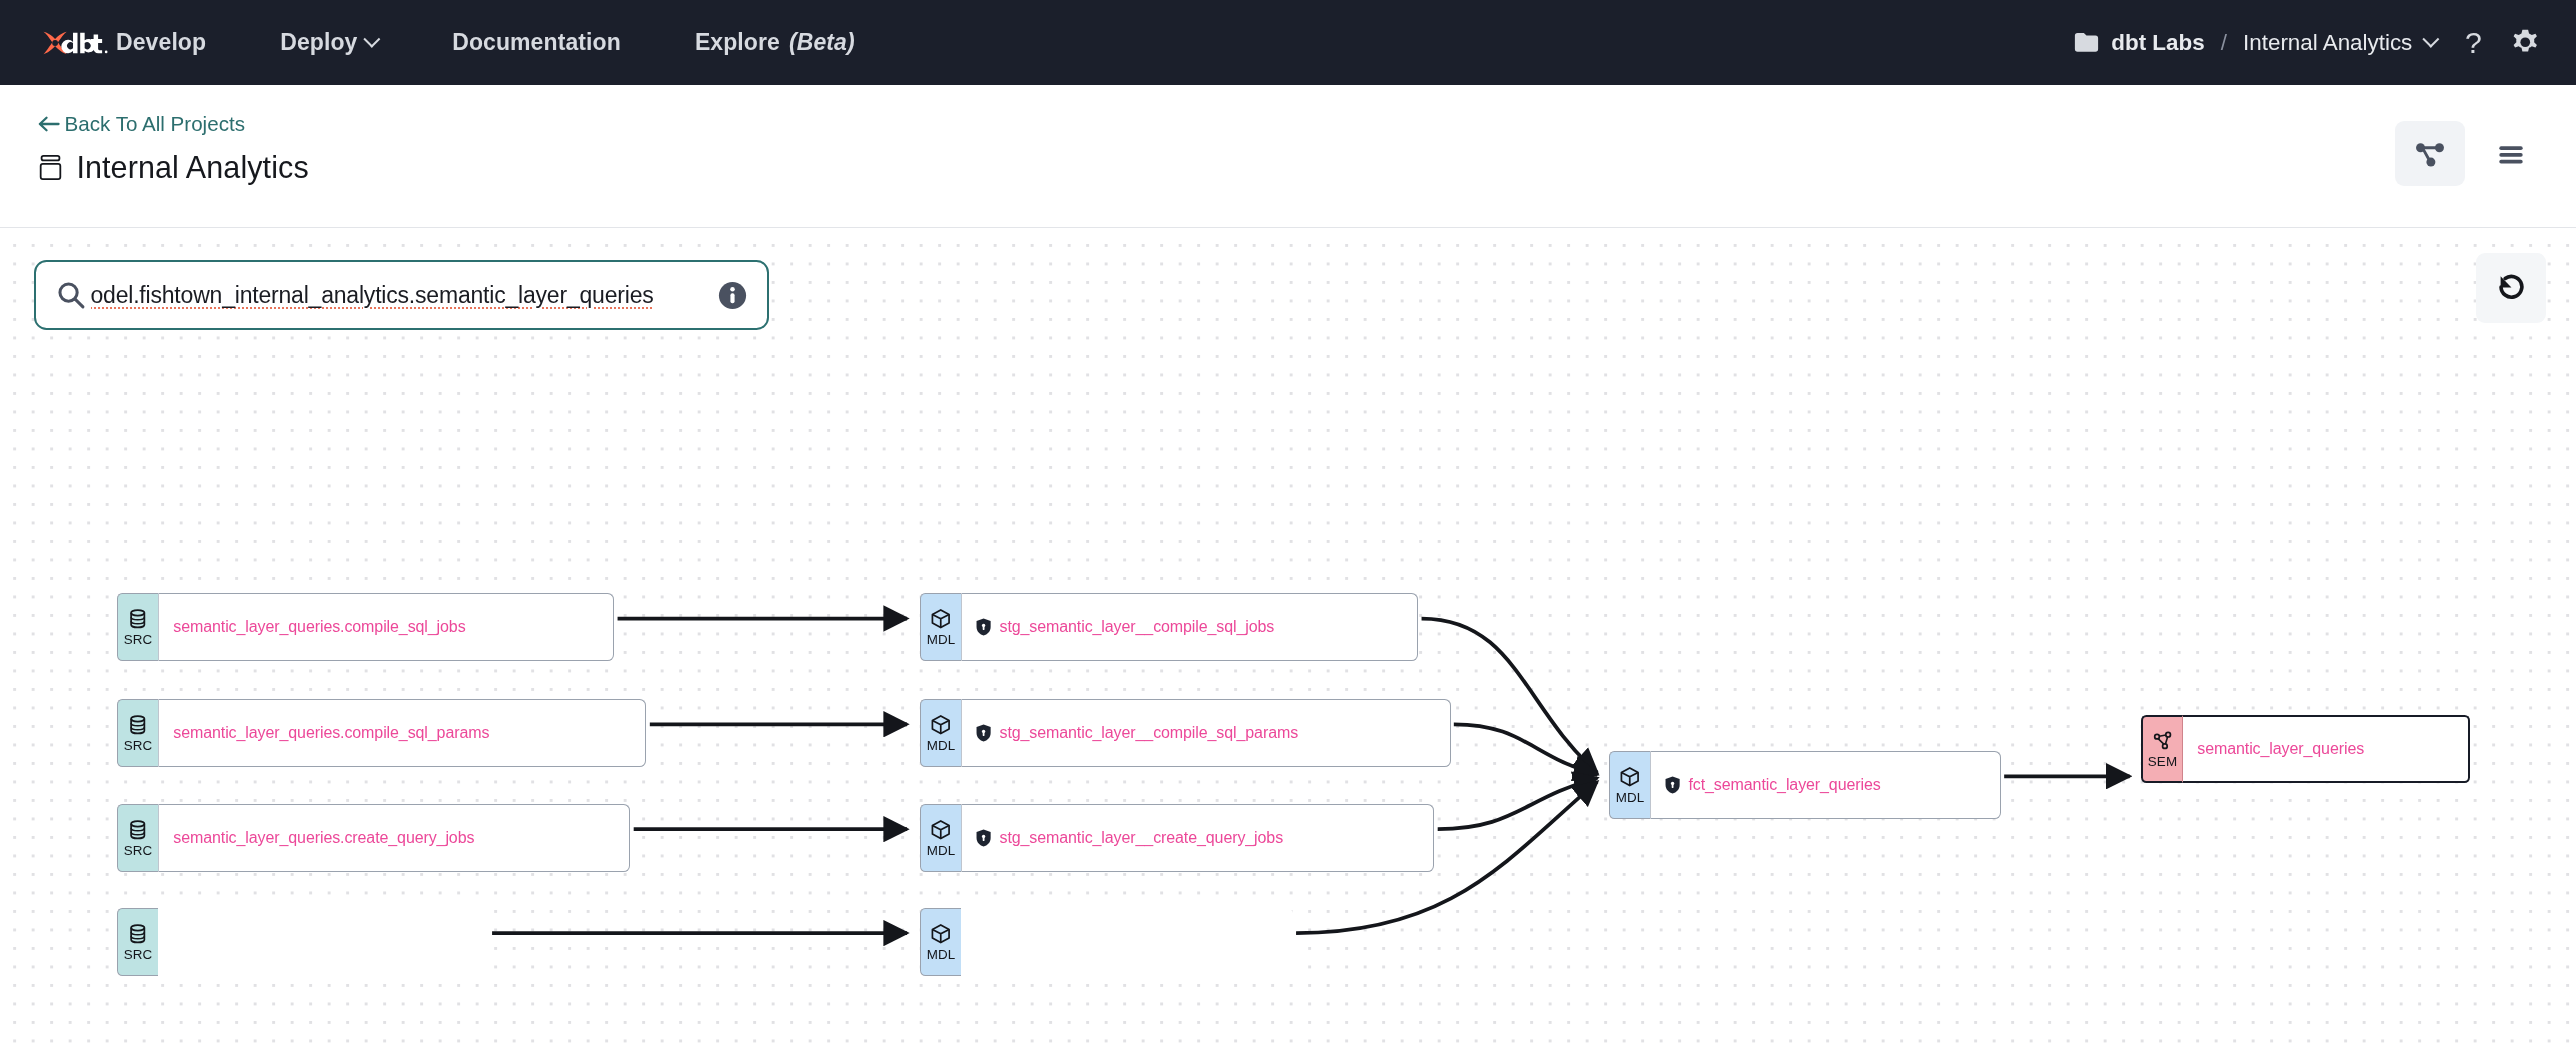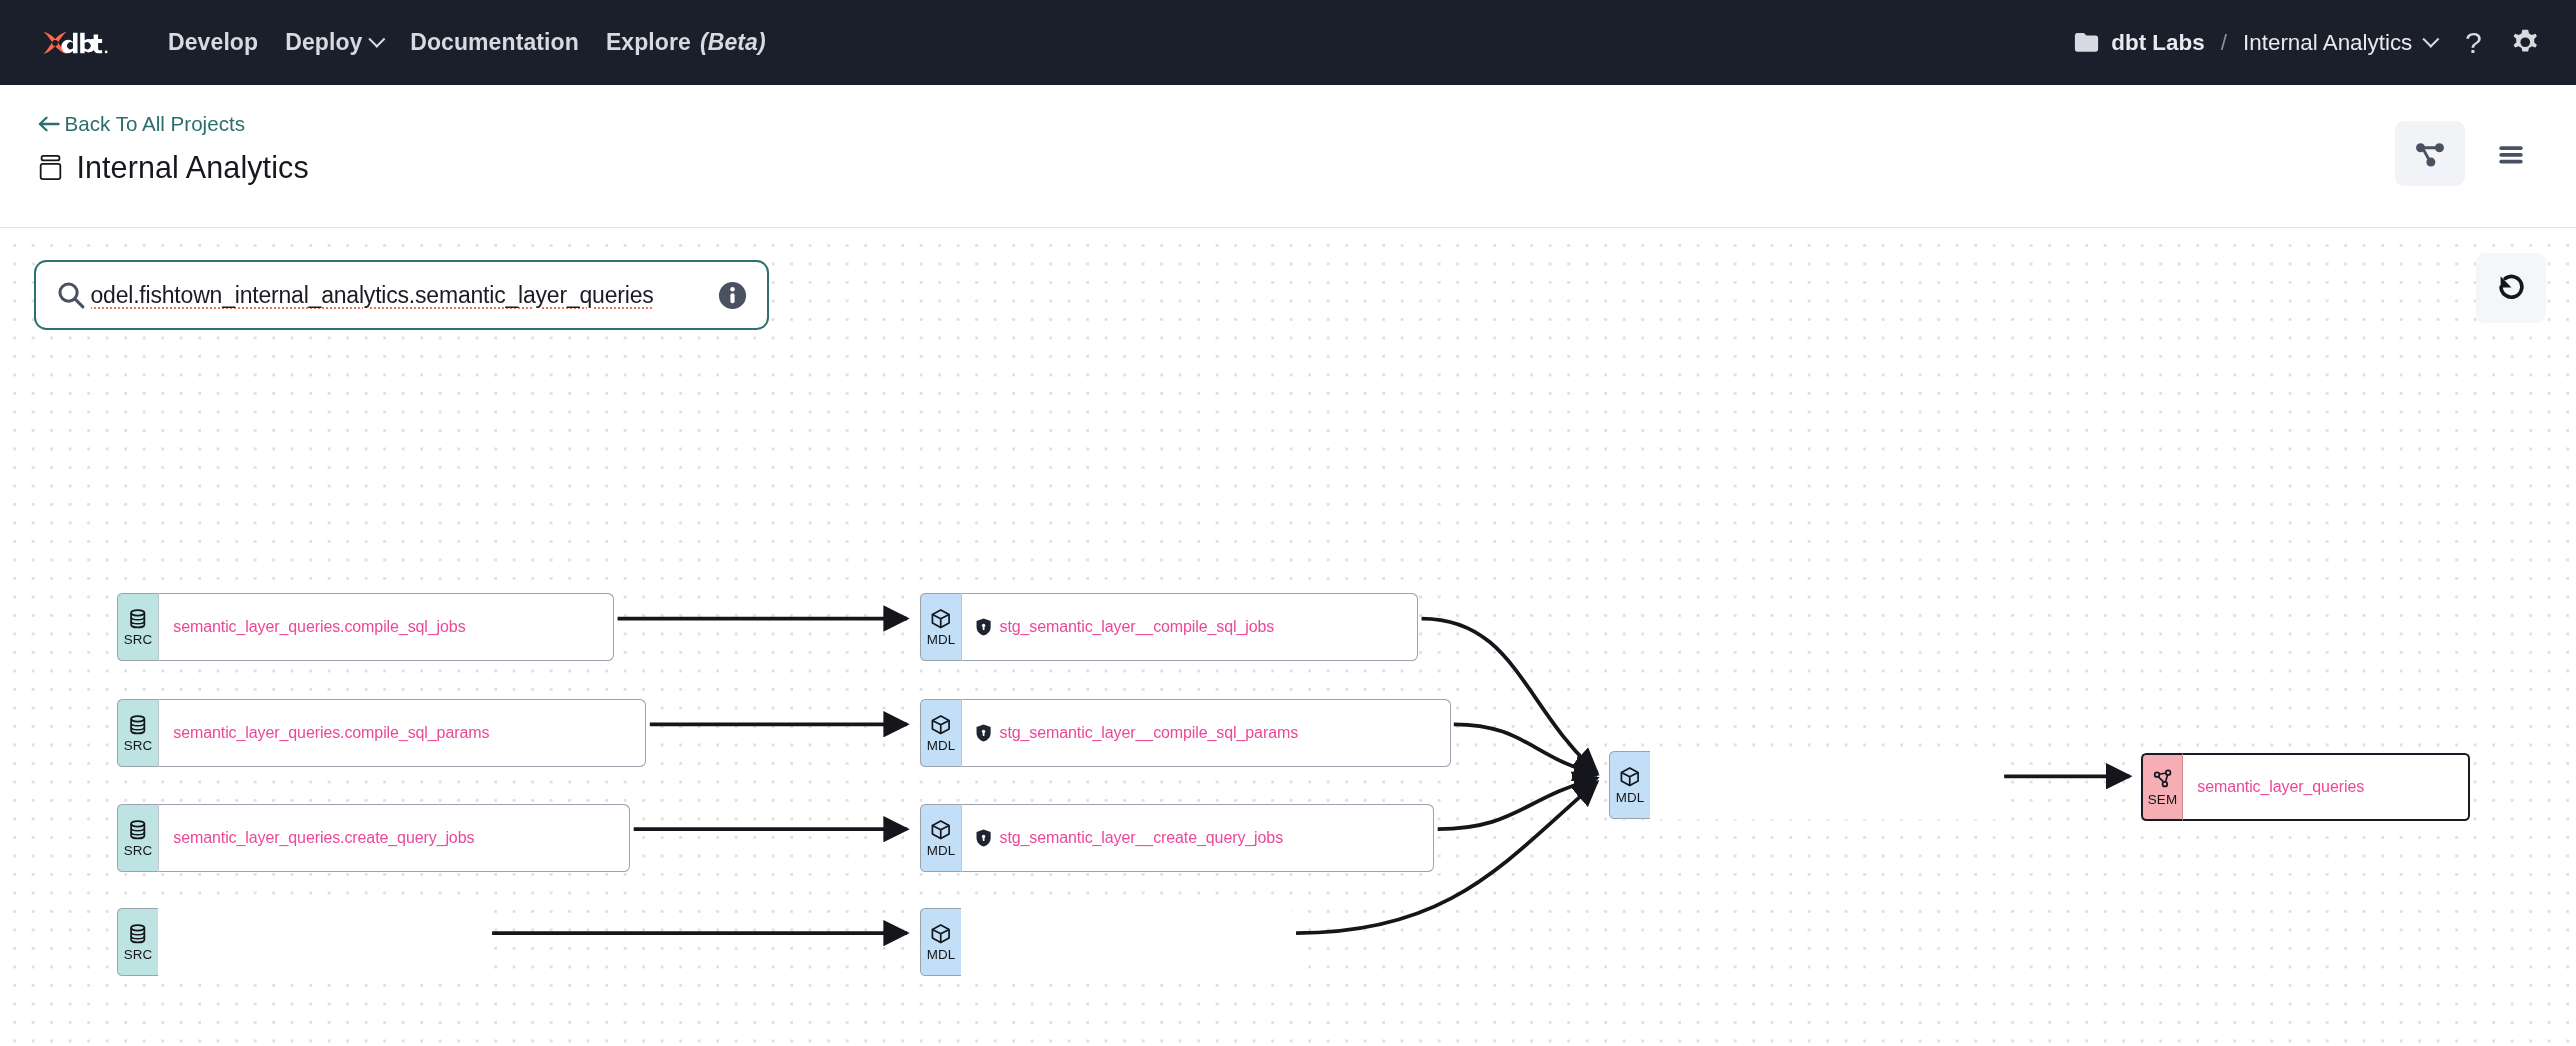--- a/index.html
+++ b/index.html
@@ -21,22 +21,21 @@
     align-items: center;
   }
   .brand {
     display: flex; align-items: center;
     margin-left: 39px;
     height: 100%;
   }
   .brand-logo { width: 77px; height: 56px; }
   .nav-links {
     display: flex; align-items: center;
-    margin-left: 52px;
-    gap: 27px;
+    gap: 74px;
   }
   .nav-link {
     color: #D7DAE0;
     font-size: 23px;
     font-weight: 600;
     letter-spacing: 0.1px;
     display: flex; align-items: center;
     gap: 9px;
     white-space: nowrap;
     cursor: pointer;
@@ -478,22 +477,30 @@
       </div>
     </div>
     <div class="node mdl" style="left: 1609px; top: 751px; width: 392px;">
       <div class="badge">
         <span><svg width="21.5" height="21.5" viewBox="0 0 24 24">
             <path d="M12 2.2 L21.3 7.2 V16.8 L12 21.8 L2.7 16.8 V7.2 Z" stroke="#14161B" stroke-width="1.9" fill="none" stroke-linejoin="round"></path>
             <path d="M2.7 7.2 L12 12.1 L21.3 7.2 M12 12.1 V21.8" stroke="#14161B" stroke-width="1.9" fill="none" stroke-linejoin="round"></path>
           </svg></span>
         <span class="btxt">MDL</span>
       </div>
-    </div>
-    <div class="node sem selected" style="left: 2141px; top: 753px; width: 329px;">
+      <div class="body">
+        <svg class="shield-ico" viewBox="0 0 17 20">
+          <path d="M8.5 0.6 L16.4 3.4 V10 C16.4 15 12.6 18.4 8.5 19.6 C4.4 18.4 0.6 15 0.6 10 V3.4 Z" fill="#1E2430"></path>
+          <circle cx="8.5" cy="8.2" r="1.9" fill="#ffffff"></circle>
+          <rect x="7.5" y="9" width="2" height="4.4" rx="1" fill="#ffffff"></rect>
+        </svg>
+        <span class="label">fct_semantic_layer_queries</span>
+      </div>
+    </div>
+    <div class="node sem selected" style="left: 2141px; top: 715px; width: 329px;">
       <div class="badge">
         <span><svg width="21.5" height="21.5" viewBox="0 0 24 24">
             <circle cx="5.6" cy="7.4" r="2.6" stroke="#14161B" stroke-width="1.9" fill="none"></circle>
             <circle cx="18" cy="5.2" r="2.6" stroke="#14161B" stroke-width="1.9" fill="none"></circle>
             <circle cx="14.4" cy="18" r="2.6" stroke="#14161B" stroke-width="1.9" fill="none"></circle>
             <path d="M8.1 7.0 L15.4 5.5 M6.8 9.7 L13.2 15.7 M17.4 7.8 L15 15.5" stroke="#14161B" stroke-width="1.8" fill="none"></path>
           </svg></span>
         <span class="btxt">SEM</span>
       </div>
       <div class="body">

